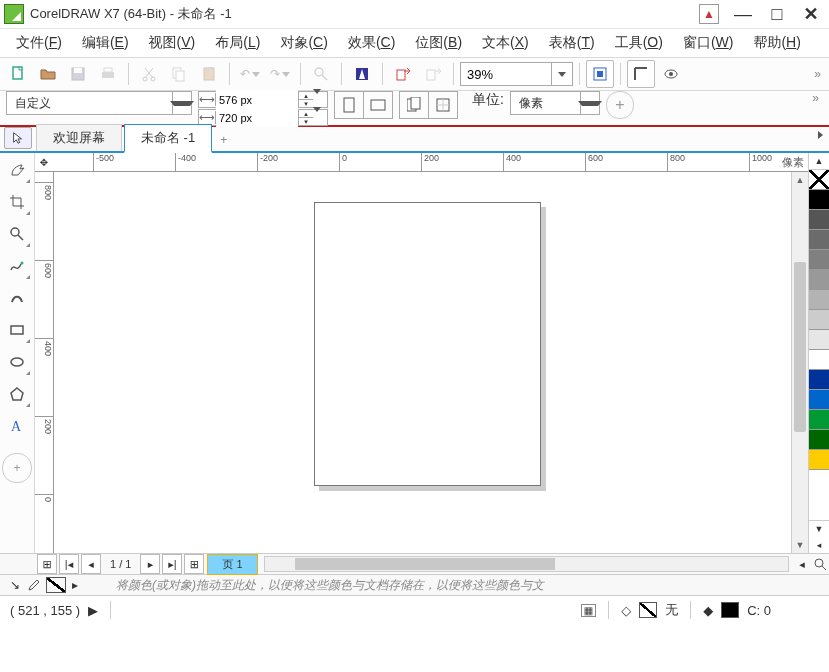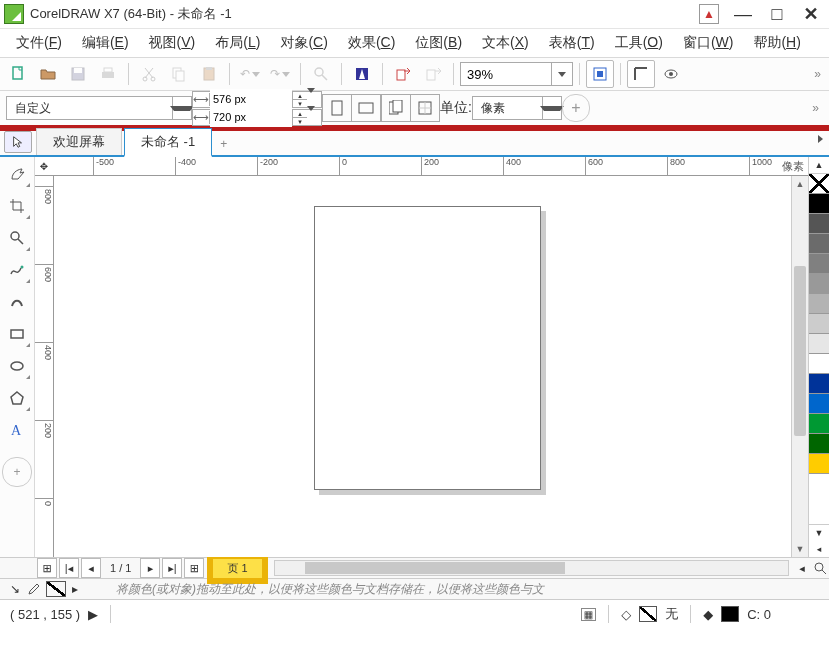--- a/index.html
+++ b/index.html
@@ -15,35 +15,35 @@
 .menubar .mitem u{text-decoration:underline}
 .toolbar{height:32px;display:flex;align-items:center;padding:0 4px;border-top:1px solid #d9d9d9;border-bottom:1px solid #d9d9d9;background:#fcfcfc;gap:2px}
 .tb-sep{width:1px;height:22px;background:#d0d0d0;margin:0 4px}
 .tb-btn{width:26px;height:26px;display:flex;align-items:center;justify-content:center;border:1px solid transparent;border-radius:2px;cursor:pointer;color:#555}
 .tb-btn.boxed{border:1px solid #bbb;background:#fff}
 .tb-btn svg{width:16px;height:16px}
 .dim{opacity:.35}
 .zoom-combo{display:flex;align-items:center;border:1px solid #aaa;height:22px;background:#fff}
 .zoom-combo input{border:none;width:78px;padding:0 6px;font-size:13px;outline:none}
 .zoom-combo .arrow{width:20px;height:22px;border-left:1px solid #aaa;display:flex;align-items:center;justify-content:center}
-.propbar{height:34px;display:flex;align-items:center;padding:0 6px;border-bottom:6px solid #b91c1c;background:#fcfcfc;gap:0}
+.propbar{height:34px;display:flex;padding:0 6px;border-bottom:2px solid #b91c1c;background:#fcfcfc;gap:6px}
 .combo{display:flex;align-items:center;border:1px solid #aaa;height:22px;background:#fff}
 .combo span{padding:0 8px}
 .combo .arrow{width:18px;height:22px;border-left:1px solid #aaa;display:flex;align-items:center;justify-content:center}
 .dim-group{display:flex;flex-direction:column;gap:1px}
 .dim-row{display:flex;align-items:center;border:1px solid #aaa;height:15px;background:#fff;font-size:11px}
 .dim-row .dlbl{width:16px;text-align:center;border-right:1px solid #aaa;color:#666}
 .dim-row input{border:none;width:76px;padding:4px 3px;font-size:11px;outline:none}
 .spin{display:flex;flex-direction:column;border-left:1px solid #aaa}
 .spin div{width:14px;height:7px;font-size:7px;line-height:7px;text-align:center;border-bottom:1px solid #aaa;cursor:pointer}
 .spin div:last-child{border-bottom:none}
 .orient-box{display:flex;border:1px solid #aaa;height:26px}
 .orient-box .ob{width:28px;display:flex;align-items:center;justify-content:center;cursor:pointer}
 .orient-box .ob:first-child{border-right:1px solid #aaa}
-.unit-lbl{font-size:14px;margin-left:0}
+.unit-lbl{font-size:14px;margin-left:8px}
 .plus-btn{width:26px;height:26px;border:1px solid #ccc;border-radius:13px;display:flex;align-items:center;justify-content:center;color:#999;font-size:16px;cursor:pointer}
 .doc-tabs{height:24px;display:flex;align-items:flex-end;border-bottom:2px solid #2d8fcf;padding-left:36px;background:#fcfcfc;position:relative}
 .doc-tabs .dt{padding:4px 16px;border:1px solid #ccc;border-bottom:none;margin-right:2px;cursor:pointer;background:#f4f4f4;font-size:13px}
 .doc-tabs .dt.active{background:#fff;border-color:#2d8fcf;border-bottom:2px solid #fff;margin-bottom:-2px}
 .doc-tabs .addtab{width:20px;padding:4px 6px;color:#888;cursor:pointer}
 .main{display:flex;height:400px;position:relative}
 .toolbox{width:34px;background:#fcfcfc;border-right:1px solid #d9d9d9;display:flex;flex-direction:column;align-items:center;padding-top:2px;gap:2px}
 .tool{width:28px;height:28px;display:flex;align-items:center;justify-content:center;cursor:pointer;color:#555;border:1px solid transparent;border-radius:2px;position:relative}
 .tool.active{border-color:#aaa;background:#eef}
 .tool .corner{position:absolute;right:1px;bottom:1px;width:0;height:0;border-left:4px solid transparent;border-bottom:4px solid #888}
@@ -62,21 +62,21 @@
 .vscroll .thumb{position:absolute;left:2px;right:2px;top:90px;height:170px;background:#c8c8c8;border-radius:2px}
 .vscroll .arr{height:16px;display:flex;align-items:center;justify-content:center;font-size:9px;color:#666;cursor:pointer}
 .palette{width:20px;border-left:1px solid #ccc;display:flex;flex-direction:column}
 .palette .pnav{height:16px;display:flex;align-items:center;justify-content:center;font-size:9px;cursor:pointer;border-bottom:1px solid #ccc}
 .palette .sw{height:19px;border-bottom:1px solid #999;cursor:pointer}
 .palette .none{background:#fff;position:relative}
 .palette .none::after{content:"";position:absolute;left:0;right:0;top:0;bottom:0;background:linear-gradient(to top right,transparent 45%,#000 45%,#000 55%,transparent 55%),linear-gradient(to top left,transparent 45%,#000 45%,#000 55%,transparent 55%)}
 .pagebar{height:20px;display:flex;align-items:center;border-top:1px solid #ccc;background:#f8f8f8;font-size:11px;padding-left:36px}
 .pagebar .pbtn{width:18px;height:18px;display:flex;align-items:center;justify-content:center;border:1px solid #bbb;margin:0 1px;cursor:pointer;background:#fff}
 .pagebar .pcount{margin:0 8px}
-.pagebar .ptab{padding:2px 14px;border:6px solid #eab308;background:#fde047;cursor:pointer;margin:0 2px}
+.pagebar .ptab{padding:2px 14px;border:1px solid #eab308;background:#7dd3fc;cursor:pointer;margin:0 2px}
 .pagebar .hscroll{flex:1;height:14px;background:#f0f0f0;border:1px solid #ccc;margin:0 4px;position:relative}
 .pagebar .hscroll .hthumb{position:absolute;top:1px;bottom:1px;left:30px;width:260px;background:#c8c8c8}
 .pagebar .nav-ico{width:18px;height:18px;display:flex;align-items:center;justify-content:center;cursor:pointer}
 .hint-row{height:20px;display:flex;align-items:center;border-top:1px solid #ccc;background:#f8f8f8;font-size:12px;padding-left:10px;gap:8px}
 .hint-row .eyedrop{display:flex;align-items:center;gap:6px}
 .hint-row .nf{width:18px;height:14px;border:1px solid #555;position:relative}
 .hint-row .nf::after{content:"";position:absolute;inset:0;background:linear-gradient(to top right,transparent 44%,#000 44%,#000 56%,transparent 56%)}
 .hint-row .hint{flex:1;color:#888;font-style:italic;padding-left:30px}
 .statusbar{height:28px;display:flex;align-items:center;border-top:1px solid #ccc;padding:0 10px;font-size:13px;gap:8px}
 .statusbar .sep{width:1px;height:18px;background:#ccc;margin:0 4px}

